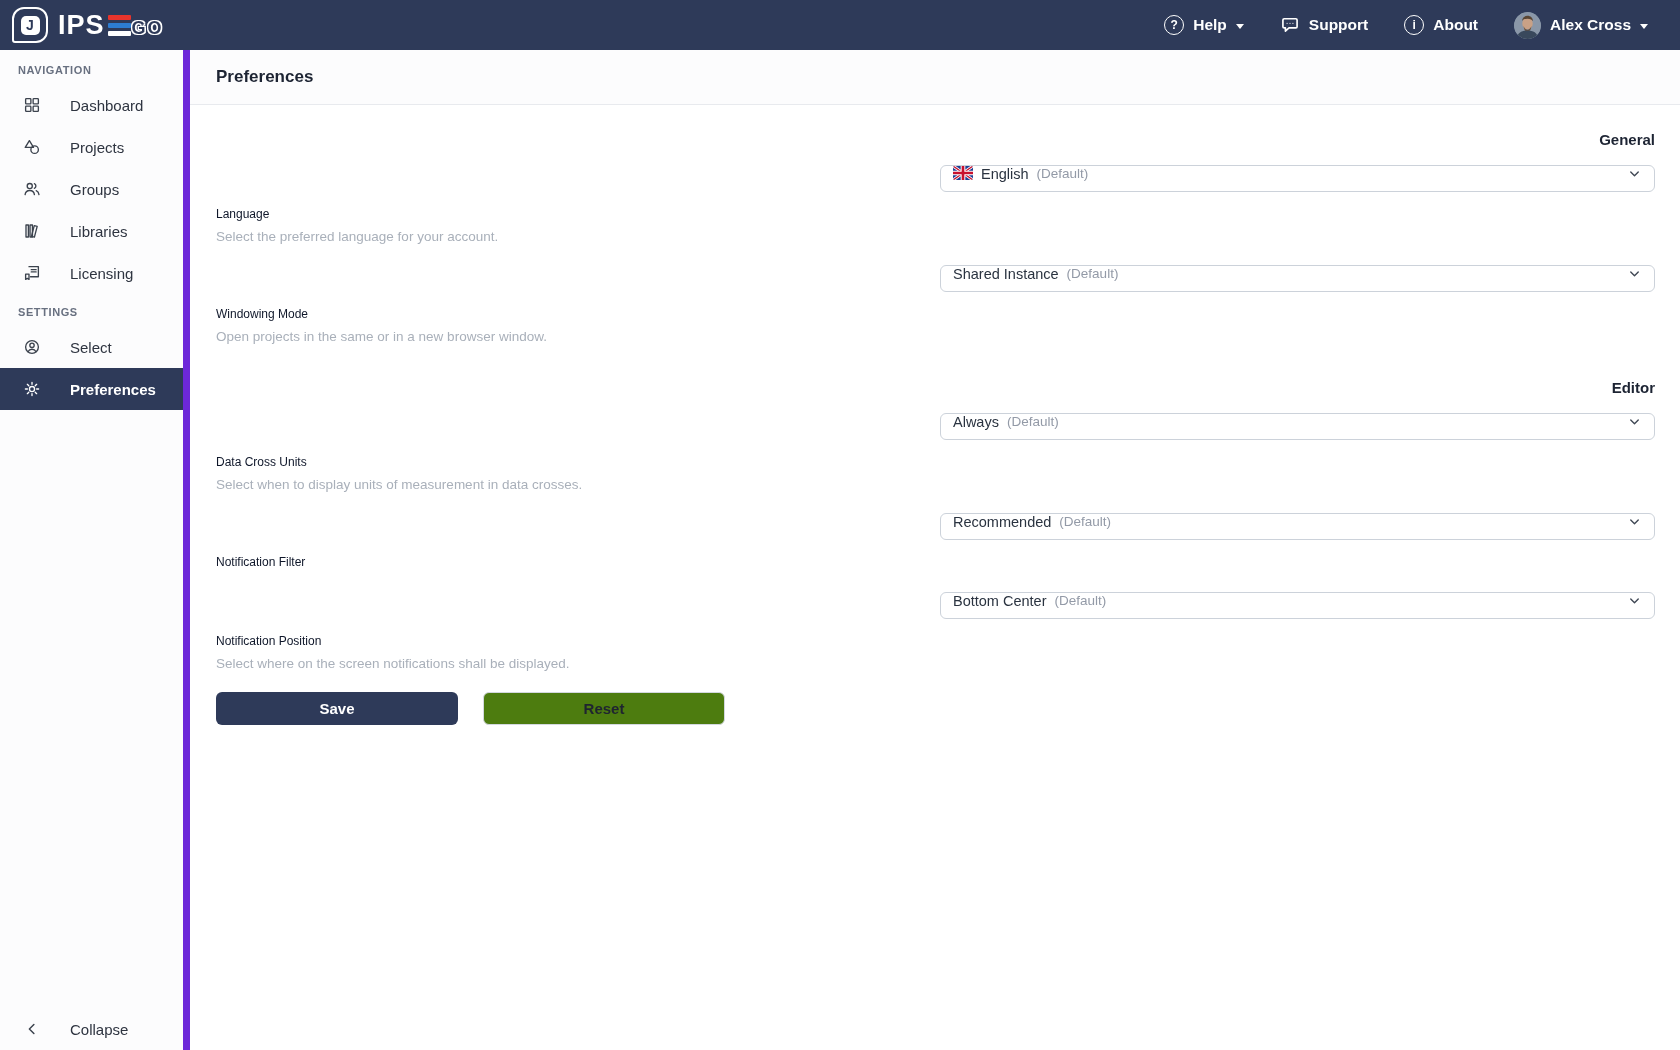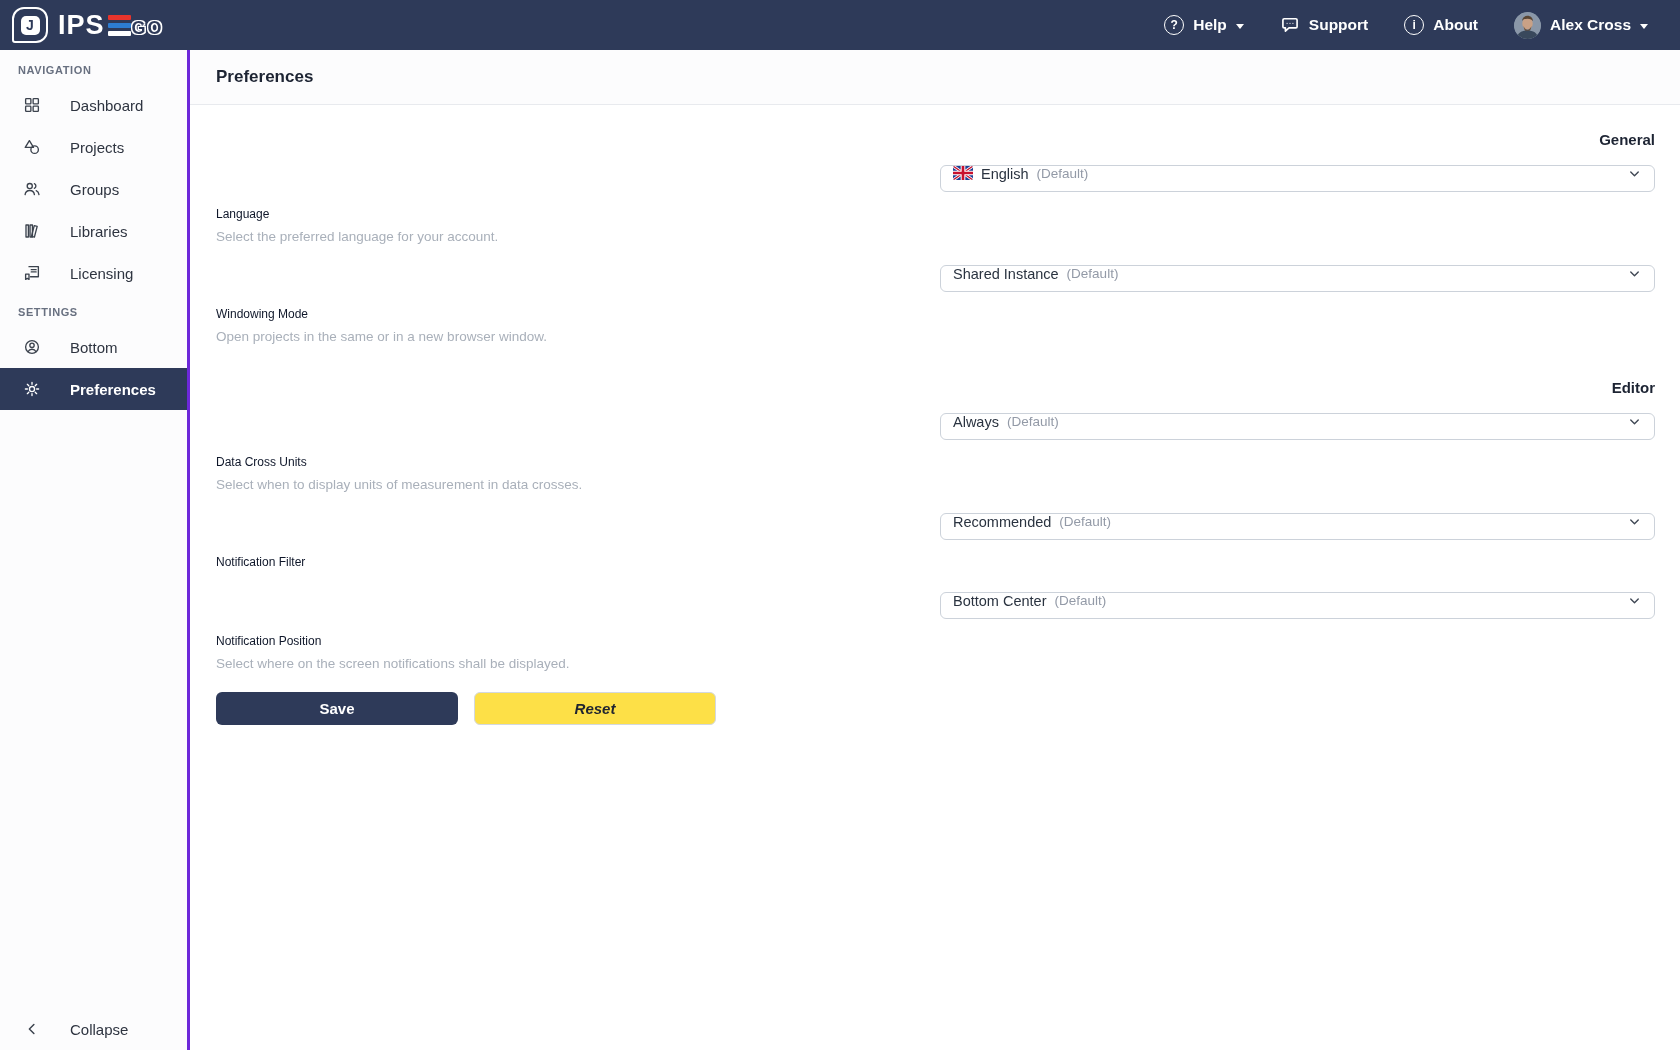--- a/index.html
+++ b/index.html
@@ -32,21 +32,21 @@
                     display:flex; align-items:center; justify-content:center;
                     font-size:12px; font-weight:700; line-height:1; }
   .caret-down { width:0; height:0; border-left:4.5px solid transparent;
                 border-right:4.5px solid transparent; border-top:5px solid #fff; margin-top:2px; }
   .avatar { width:27px; height:27px; border-radius:50%; overflow:hidden; background:#7e8da0; }
 
   
   .body-row { flex:1; display:flex; min-height:0; }
 
   
-  .sidebar { width:190px; flex:0 0 190px; background:#fcfcfd; border-right:3px solid #6d28d9;
+  .sidebar { width:190px; flex:0 0 190px; background:#fcfcfd; border-right:7px solid #6d28d9;
              position:relative; padding-top:2px; }
   .side-title { font-size:11px; font-weight:700; letter-spacing:.6px; color:#687080;
                 margin:12px 18px 8px; }
   .side-item { height:42px; display:flex; align-items:center; gap:29px; padding-left:23px;
                font-size:15px; font-weight:500; color:#2e3440; cursor:pointer; }
   .side-item svg { width:18px; height:18px; stroke:#3c434e; flex:0 0 auto; }
   .side-item.active { background:#2e3a59; color:#fff; font-weight:700; }
   .side-item.active svg { stroke:#fff; }
   .collapse-item { position:absolute; bottom:0; left:0; width:100%; }
 
@@ -64,26 +64,26 @@
   .setting-desc { font-size:13.5px; color:#a9b0ba; margin-top:5px; line-height:16px; }
   .select-box { width:715px; flex:0 0 715px; height:27px; background:#fff;
                 border:1px solid #ccd2da; border-radius:6px; display:flex; align-items:flex-start;
                 padding:0 12px; gap:8px; cursor:pointer; }
   .select-value { font-size:14.5px; font-weight:500; color:#2a3340; }
   .select-note { font-size:13.5px; color:#939aa7; }
   .select-box .chev { margin-left:auto; display:flex; }
   .flag { width:20px; height:14px; border-radius:2px; overflow:hidden; flex:0 0 auto; display:flex; }
 
   
-  .actions { display:flex; gap:16px; margin-top:18px; }
+  .actions { display:flex; gap:25px; margin-top:18px; }
   .btn { width:242px; height:33px; border-radius:6px; font-size:15px; font-weight:600;
          font-family:"Liberation Sans", sans-serif; display:flex; align-items:center;
          justify-content:center; cursor:pointer; border:1px solid transparent; }
   .btn-primary { background:#2e3a59; color:#fff; }
-  .btn-secondary { background:#fde047; color:#1f2430; border-color:#d3d8df;font-style:italic; }
+  .btn-secondary { background:#4d7c0f; color:#1f2430; border-color:#d3d8df; }
 </style>
 </head>
 <body>
 
 <div class="app">
 
   <header class="topbar">
     <div class="logo">
       <span class="logo-mark">
         <span class="logo-mark-inner">J</span>
@@ -185,21 +185,21 @@
       </div>
 
       <div class="side-title">SETTINGS</div>
 
       <div class="side-item">
         <svg viewBox="0 0 24 24" fill="none" stroke-width="1.8" stroke-linecap="round" stroke="currentColor">
           <circle cx="12" cy="12" r="8.5"></circle>
             <circle cx="12" cy="9.8" r="2.9"></circle>
           <path d="M6.6 18.3c1.2-2.3 3.1-3.3 5.4-3.3s4.2 1 5.4 3.3"></path>
         </svg>
-        <span>Bottom</span>
+        <span>Select</span>
       </div>
 
       <div class="side-item active">
         <svg viewBox="0 0 24 24" fill="none" stroke-width="1.8" stroke-linecap="round" stroke="currentColor">
           <circle cx="12" cy="12" r="3.4"></circle>
           <path d="M12 3.2v2.6M12 18.2v2.6M3.2 12h2.6M18.2 12h2.6M5.8 5.8l1.9 1.9M16.3 16.3l1.9 1.9M18.2 5.8l-1.9 1.9M7.7 16.3l-1.9 1.9"></path>
         </svg>
         <span>Preferences</span>
       </div>
 

